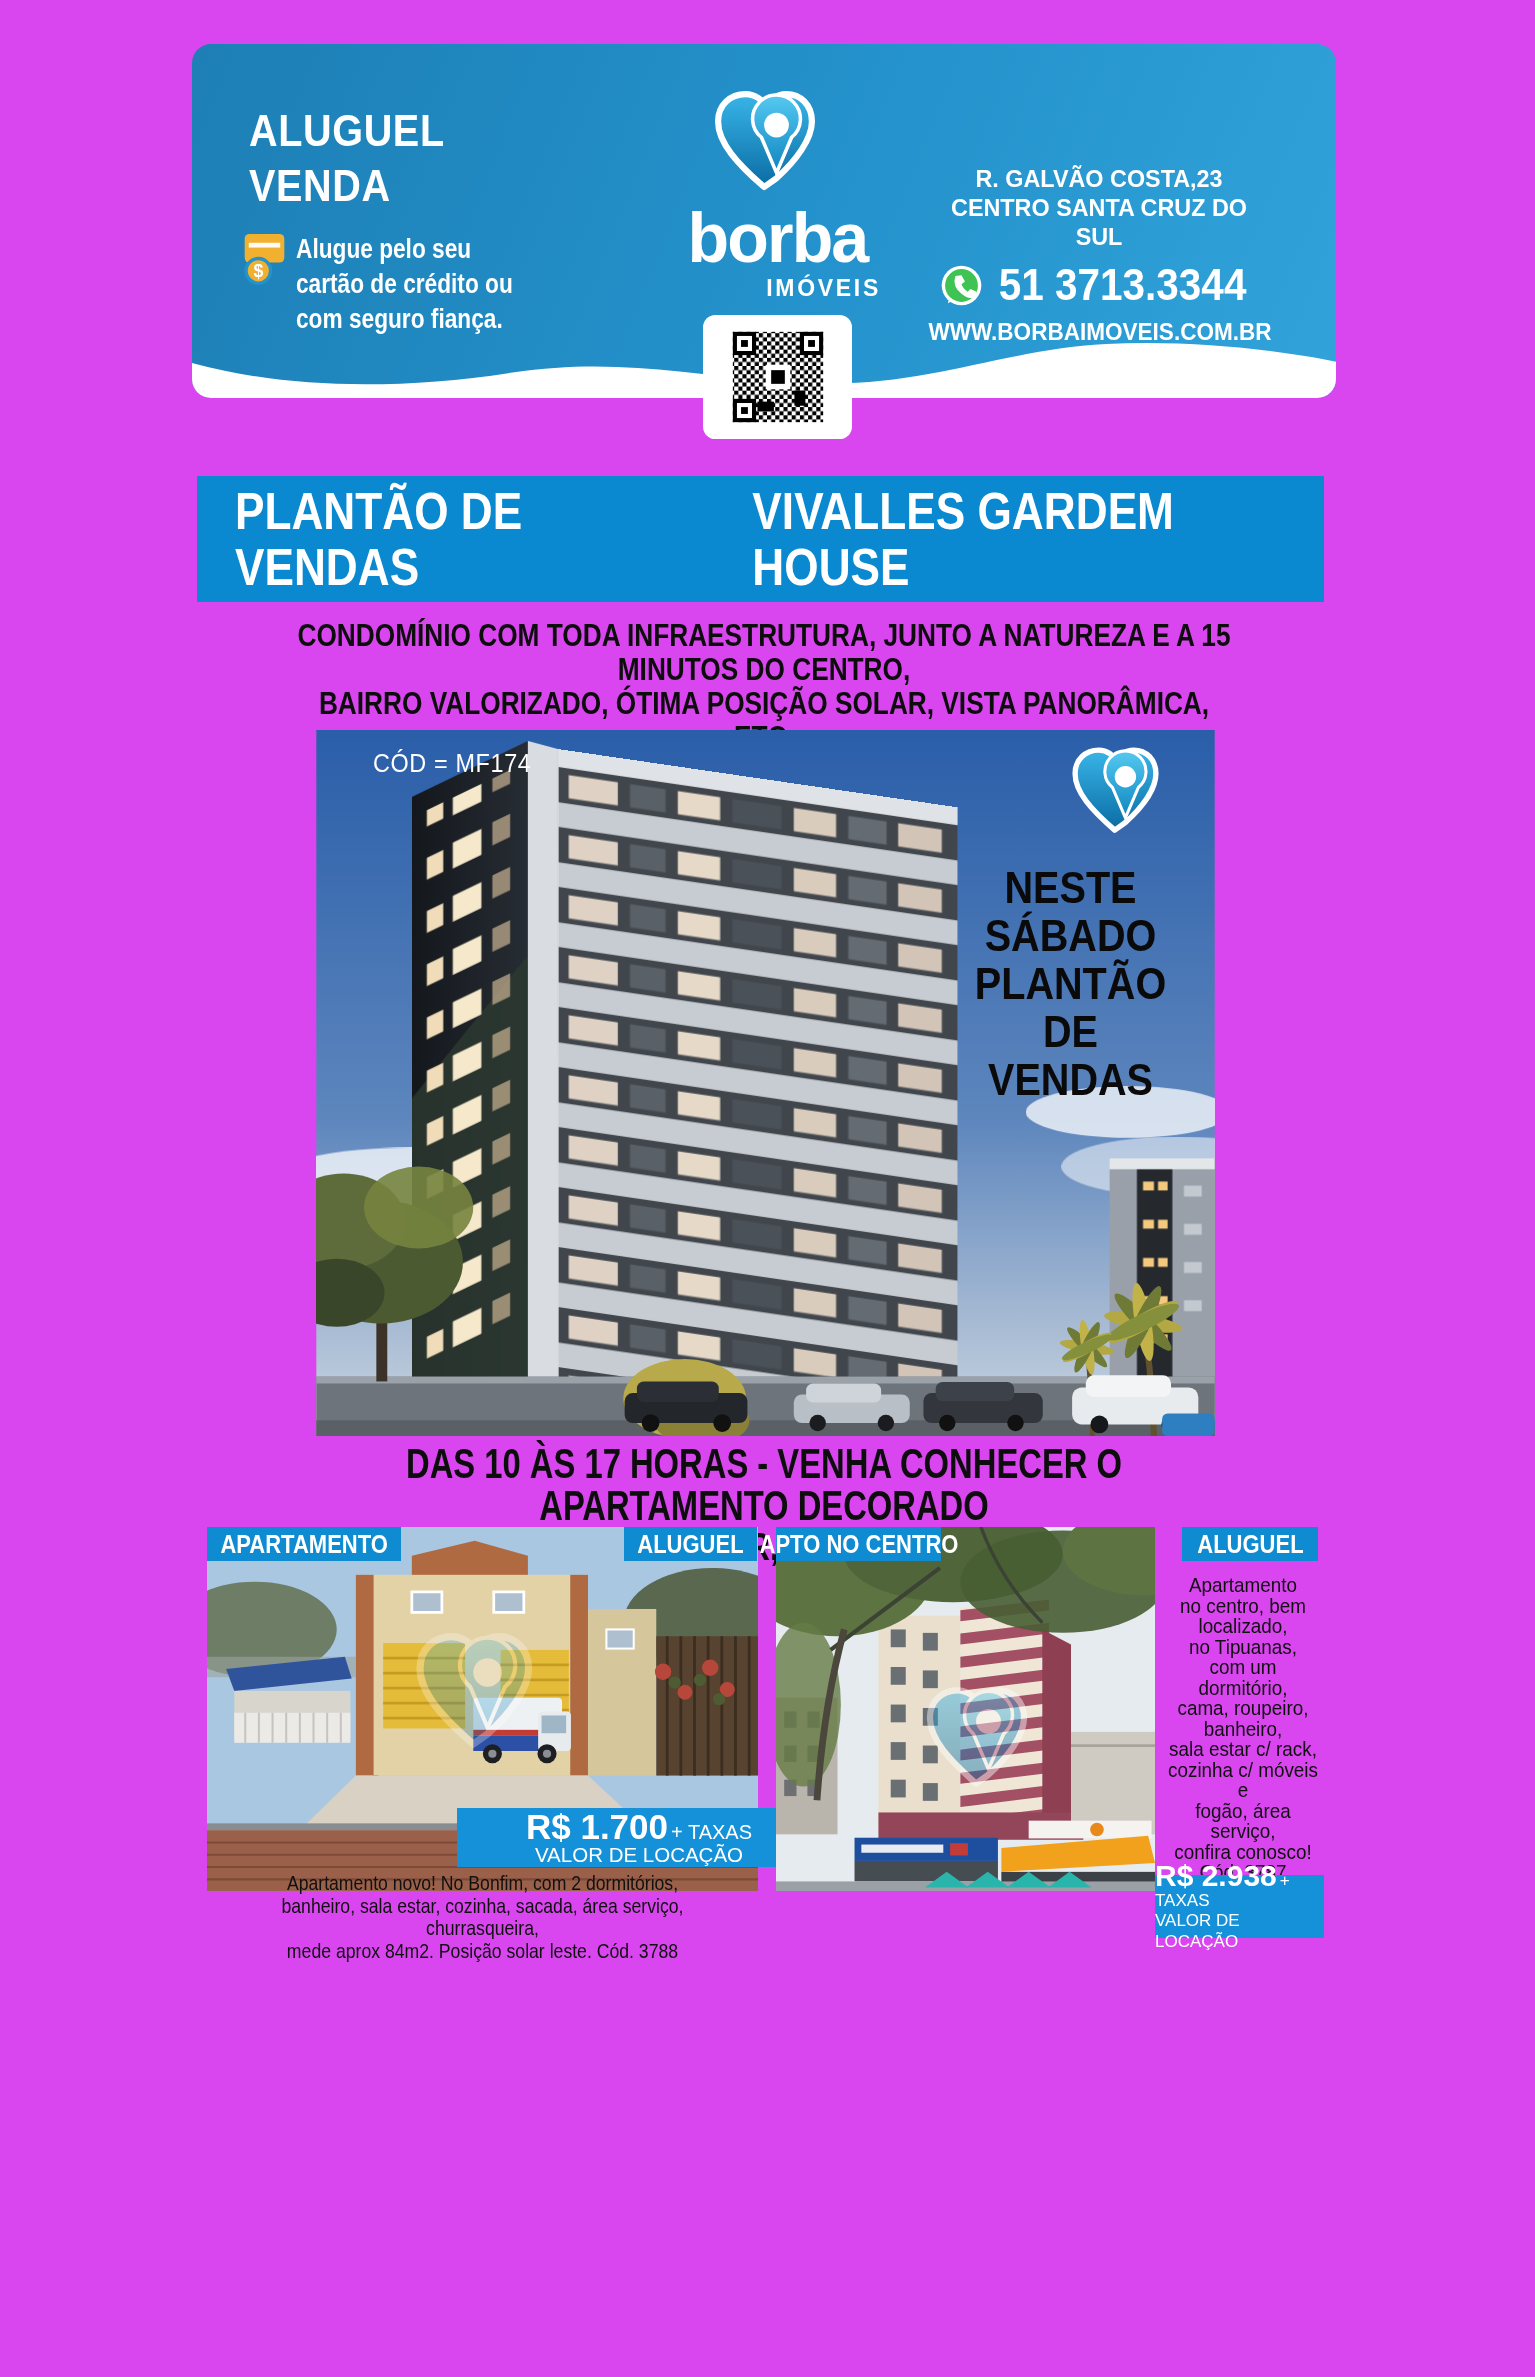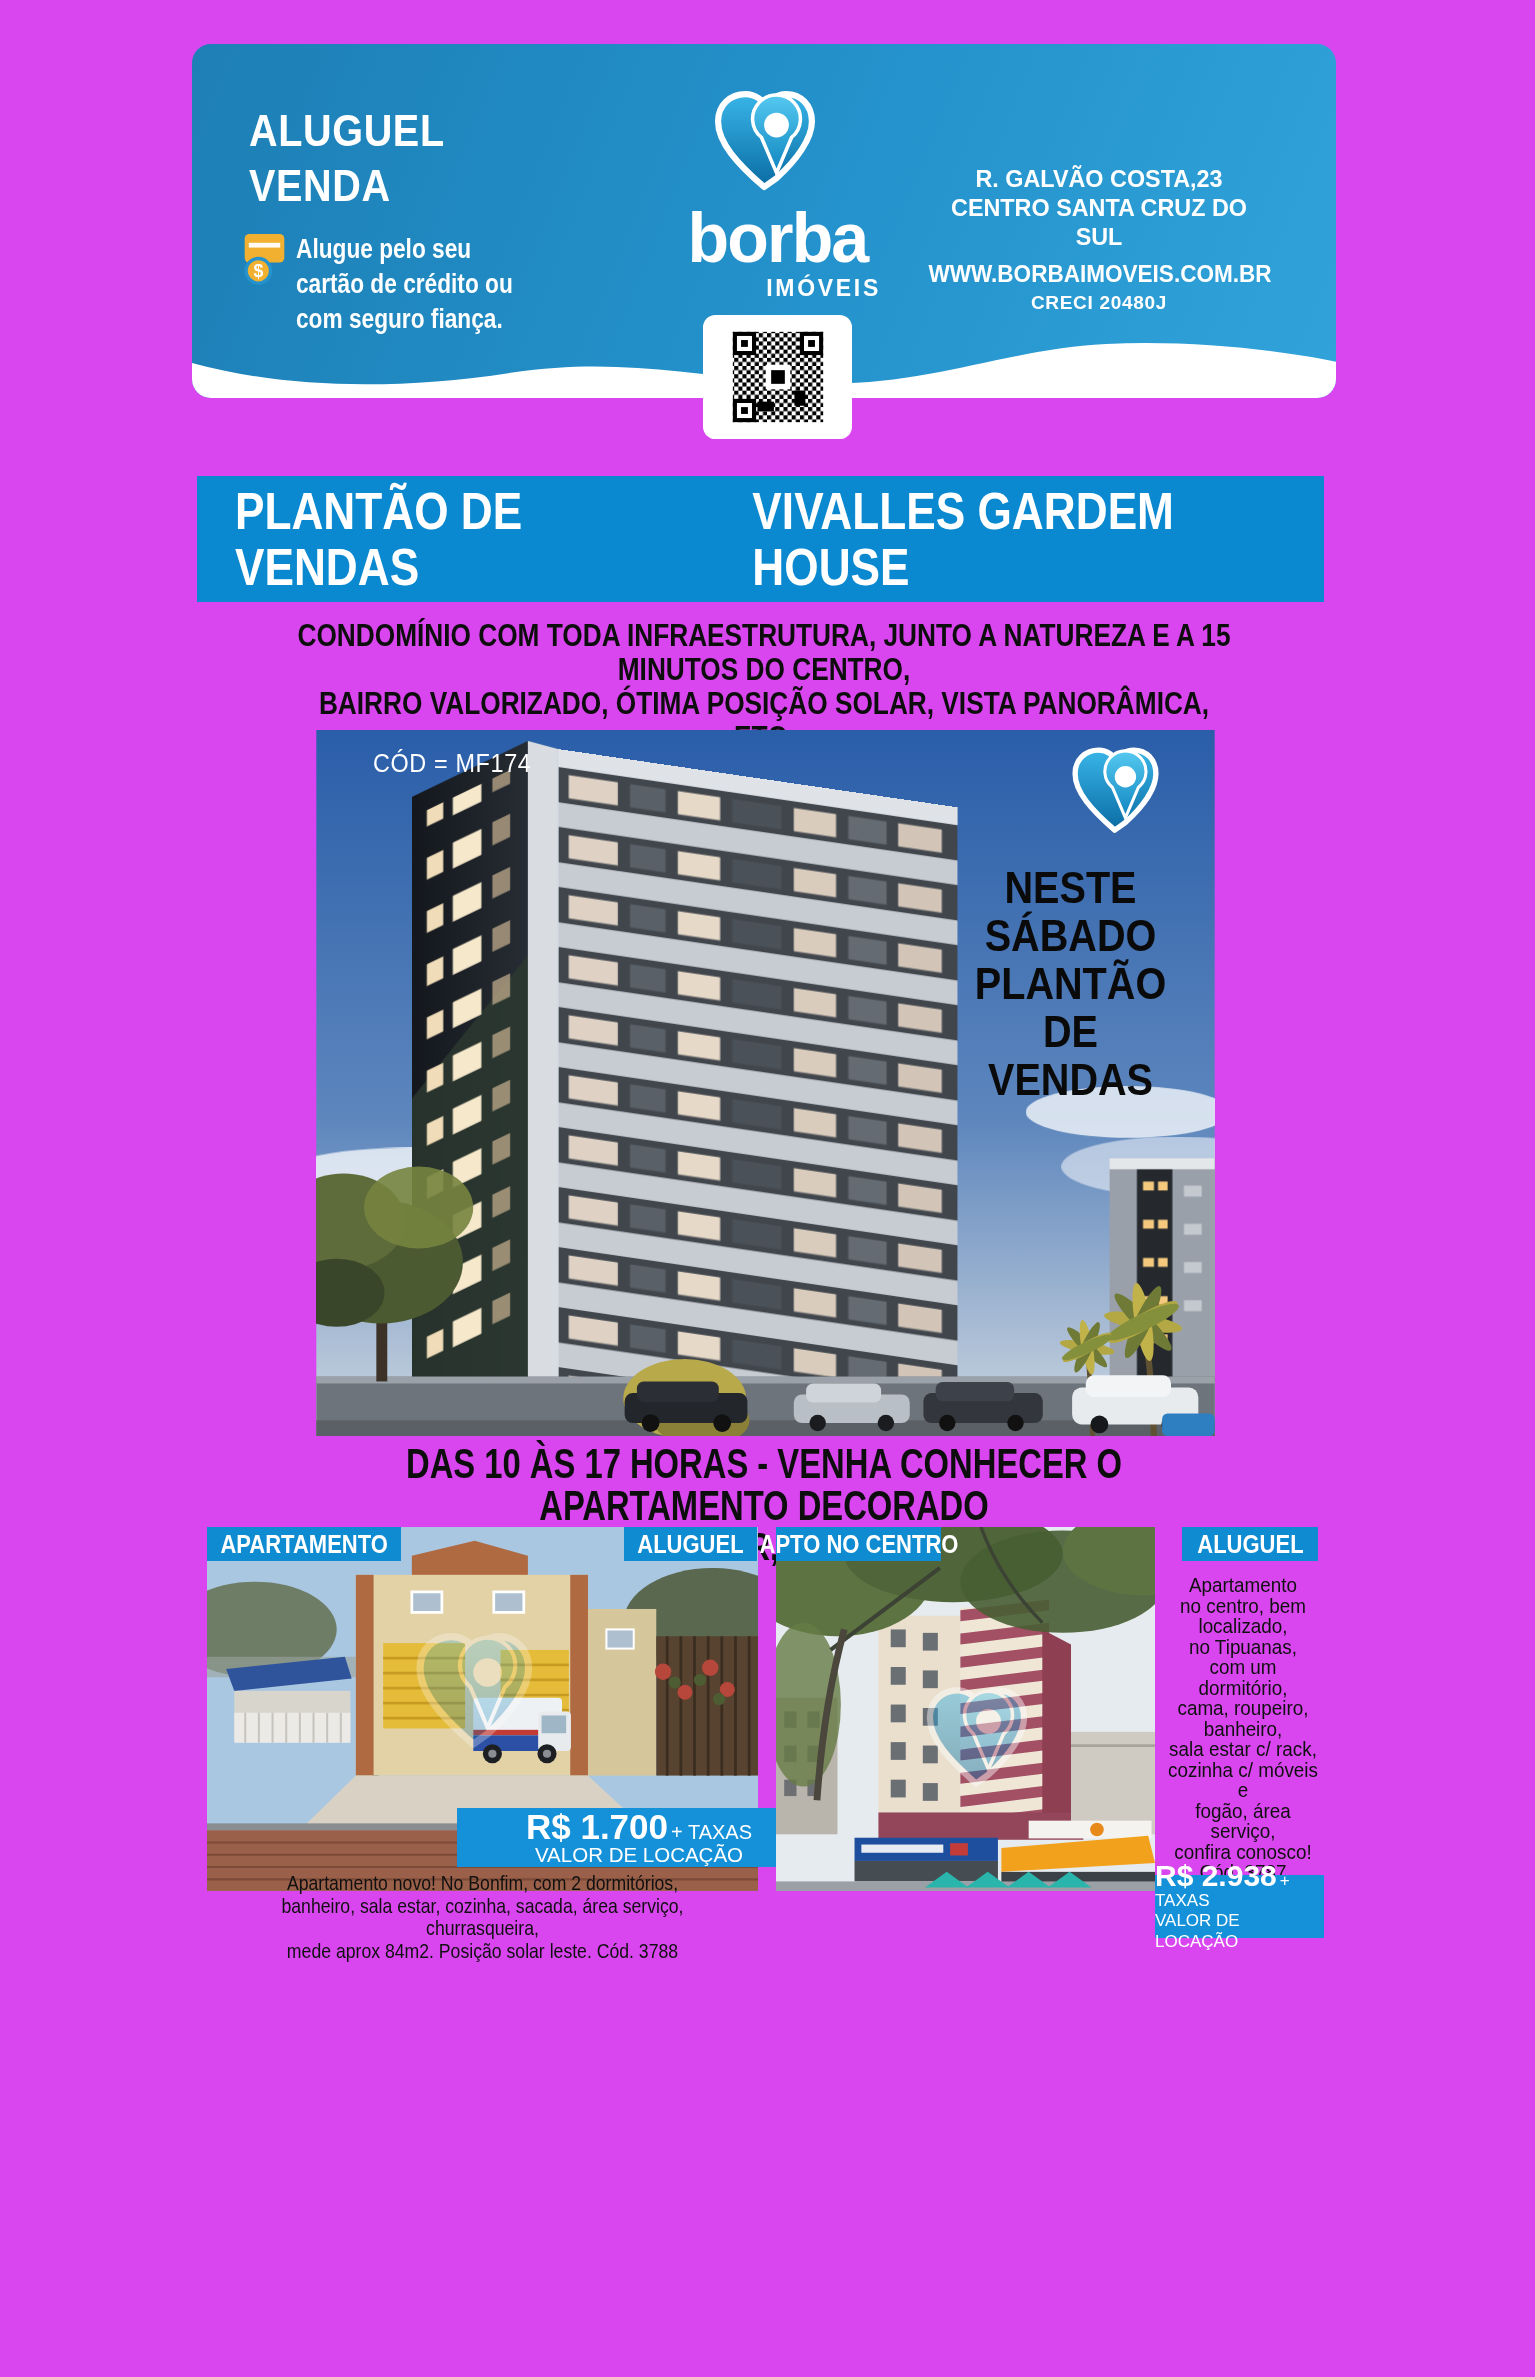--- a/index.html
+++ b/index.html
@@ -162,20 +162,29 @@
 
     <svg class="h-pin abs" width="108" height="112" viewBox="0 0 122 120">
       <use href="#pinlogo"></use>
     </svg>
     <div class="h-brand abs">borba</div>
     <div class="h-brandsub abs">IMÓVEIS</div>
 
     <div class="h-contact abs">
       <div class="h-addr">R. GALVÃO COSTA,23</div>
       <div class="h-addr">CENTRO SANTA CRUZ DO SUL</div>
+      <div class="h-phonerow">
+        <svg width="41" height="41" viewBox="0 0 60 60">
+          <circle cx="30" cy="30" r="29" fill="#fff"></circle>
+          <path d="M10 56 L14 42 L26 48 Z" fill="#fff"></path>
+          <circle cx="30" cy="30" r="24" fill="#3fc352"></circle>
+          <path d="M21 16 q-5 15 9 26 q11 9 20 6 l2-9 -9-4 -4 4 q-7-5 -9-11 l5-4 -5-9 z" fill="#fff"></path>
+        </svg>
+        <div class="h-phone">51 3713.3344</div>
+      </div>
       <div class="h-site">WWW.BORBAIMOVEIS.COM.BR</div>
       <div class="h-creci">CRECI 20480J</div>
     </div>
 
     <svg class="h-wave abs" viewBox="0 0 1677 115" preserveAspectRatio="none">
       <path d="M0,62 C140,100 300,102 470,76 C640,50 760,88 920,92 C1080,96 1190,42 1340,34 C1460,28 1590,42 1677,60 L1677,115 L0,115 Z" fill="#fff"></path>
     </svg>
   </div>
 
   <div class="qr-box abs">

